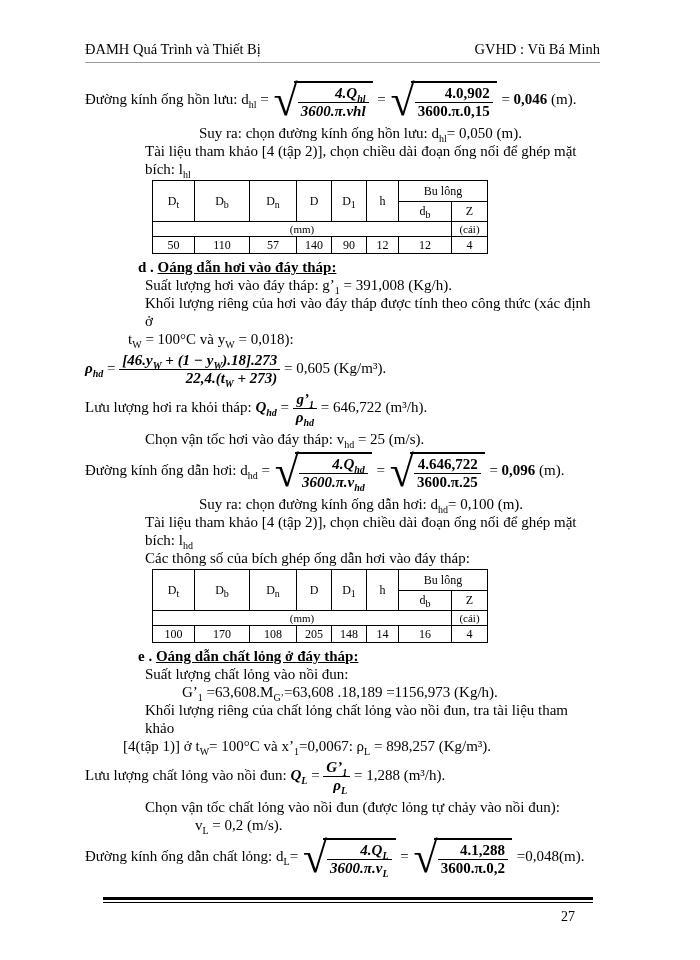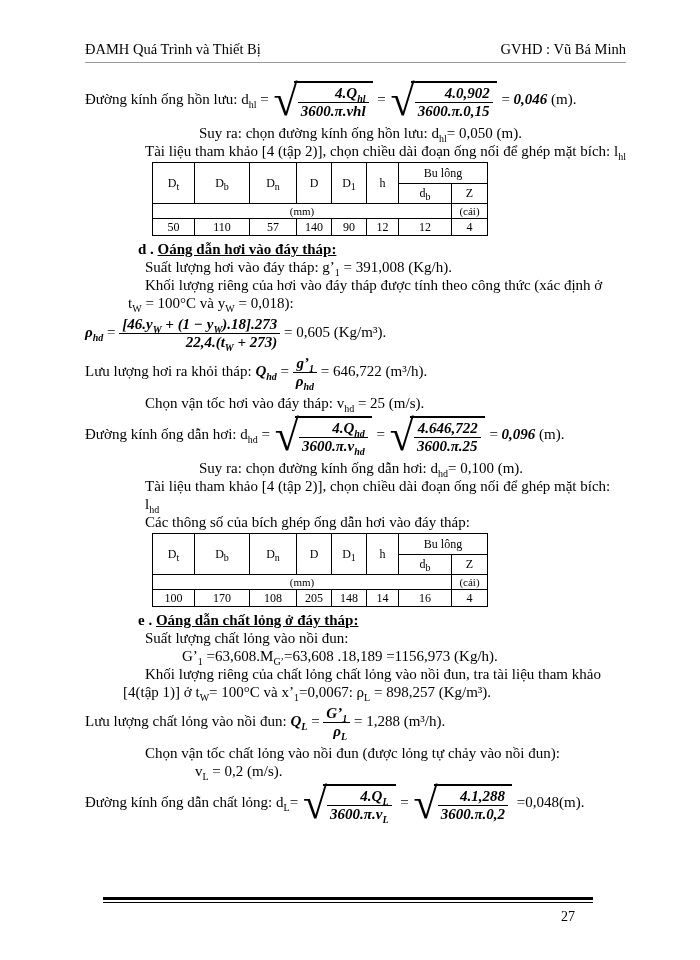--- a/index.html
+++ b/index.html
@@ -1,18 +1,18 @@
 <!DOCTYPE html>
 <html><head>
 <meta charset="utf-8">
 <style>
   html,body{margin:0;padding:0;background:#fff;}
   .page{width:700px;height:960px;box-sizing:border-box;position:relative;overflow:hidden;
         background:#fff;color:#000;font-family:"Liberation Serif",serif;font-size:15px;line-height:18px;
-        padding:40px 74px 0 85px;}
+        padding:40px 100px 0 85px;}
   .hdr{display:flex;justify-content:space-between;font-size:14.5px;}
   .hrule{border-bottom:1px solid #9a9a9a;margin-top:4px;}
   .content{margin-top:18px;}
   .p{margin:0;}
   .ind-head{margin-left:53px;font-weight:bold;}
   .ind-head .u{text-decoration:underline;}
   .ind1{margin-left:60px;}
   .ind2{margin-left:114px;}
   .ind3{margin-left:43px;}
   .ind4{margin-left:38px;}
@@ -24,21 +24,21 @@
   sub{font-size:10px;line-height:0;}
   
   .sq{display:inline-flex;align-items:center;vertical-align:middle;white-space:nowrap;margin:0 1px;}
   .sq .r{font-size:44px;line-height:36px;margin-right:-4px;font-weight:400;}
   .sq .bd{display:inline-block;border-top:2px solid #000;padding:2px 4px 0 4px;}
   
   .fr{display:inline-flex;flex-direction:column;vertical-align:middle;text-align:right;line-height:17px;}
   .fr .nu{border-bottom:1.6px solid #000;padding:0 3px;}
   .fr .de{padding:0 3px;}
   .eqv{font-weight:bold;font-style:italic;}
-  .eqb{font-weight:bold;font-style:italic;}
+  .eqb{font-weight:bold;}
   
   table.flange{border-collapse:collapse;table-layout:fixed;width:335px;font-size:12px;line-height:13px;
                text-align:center;margin-top:2px;}
   table.flange td{border:1px solid #000;padding:0;font-weight:normal;}
   table.flange tr.r1 td{height:20px;}
   table.flange tr.r2 td{height:19px;}
   table.flange tr.r3 td{height:14px;font-size:11px;}
   table.flange tr.r4 td{height:16px;}
   
   .footbar{position:absolute;left:103px;top:897px;width:490px;height:2px;

